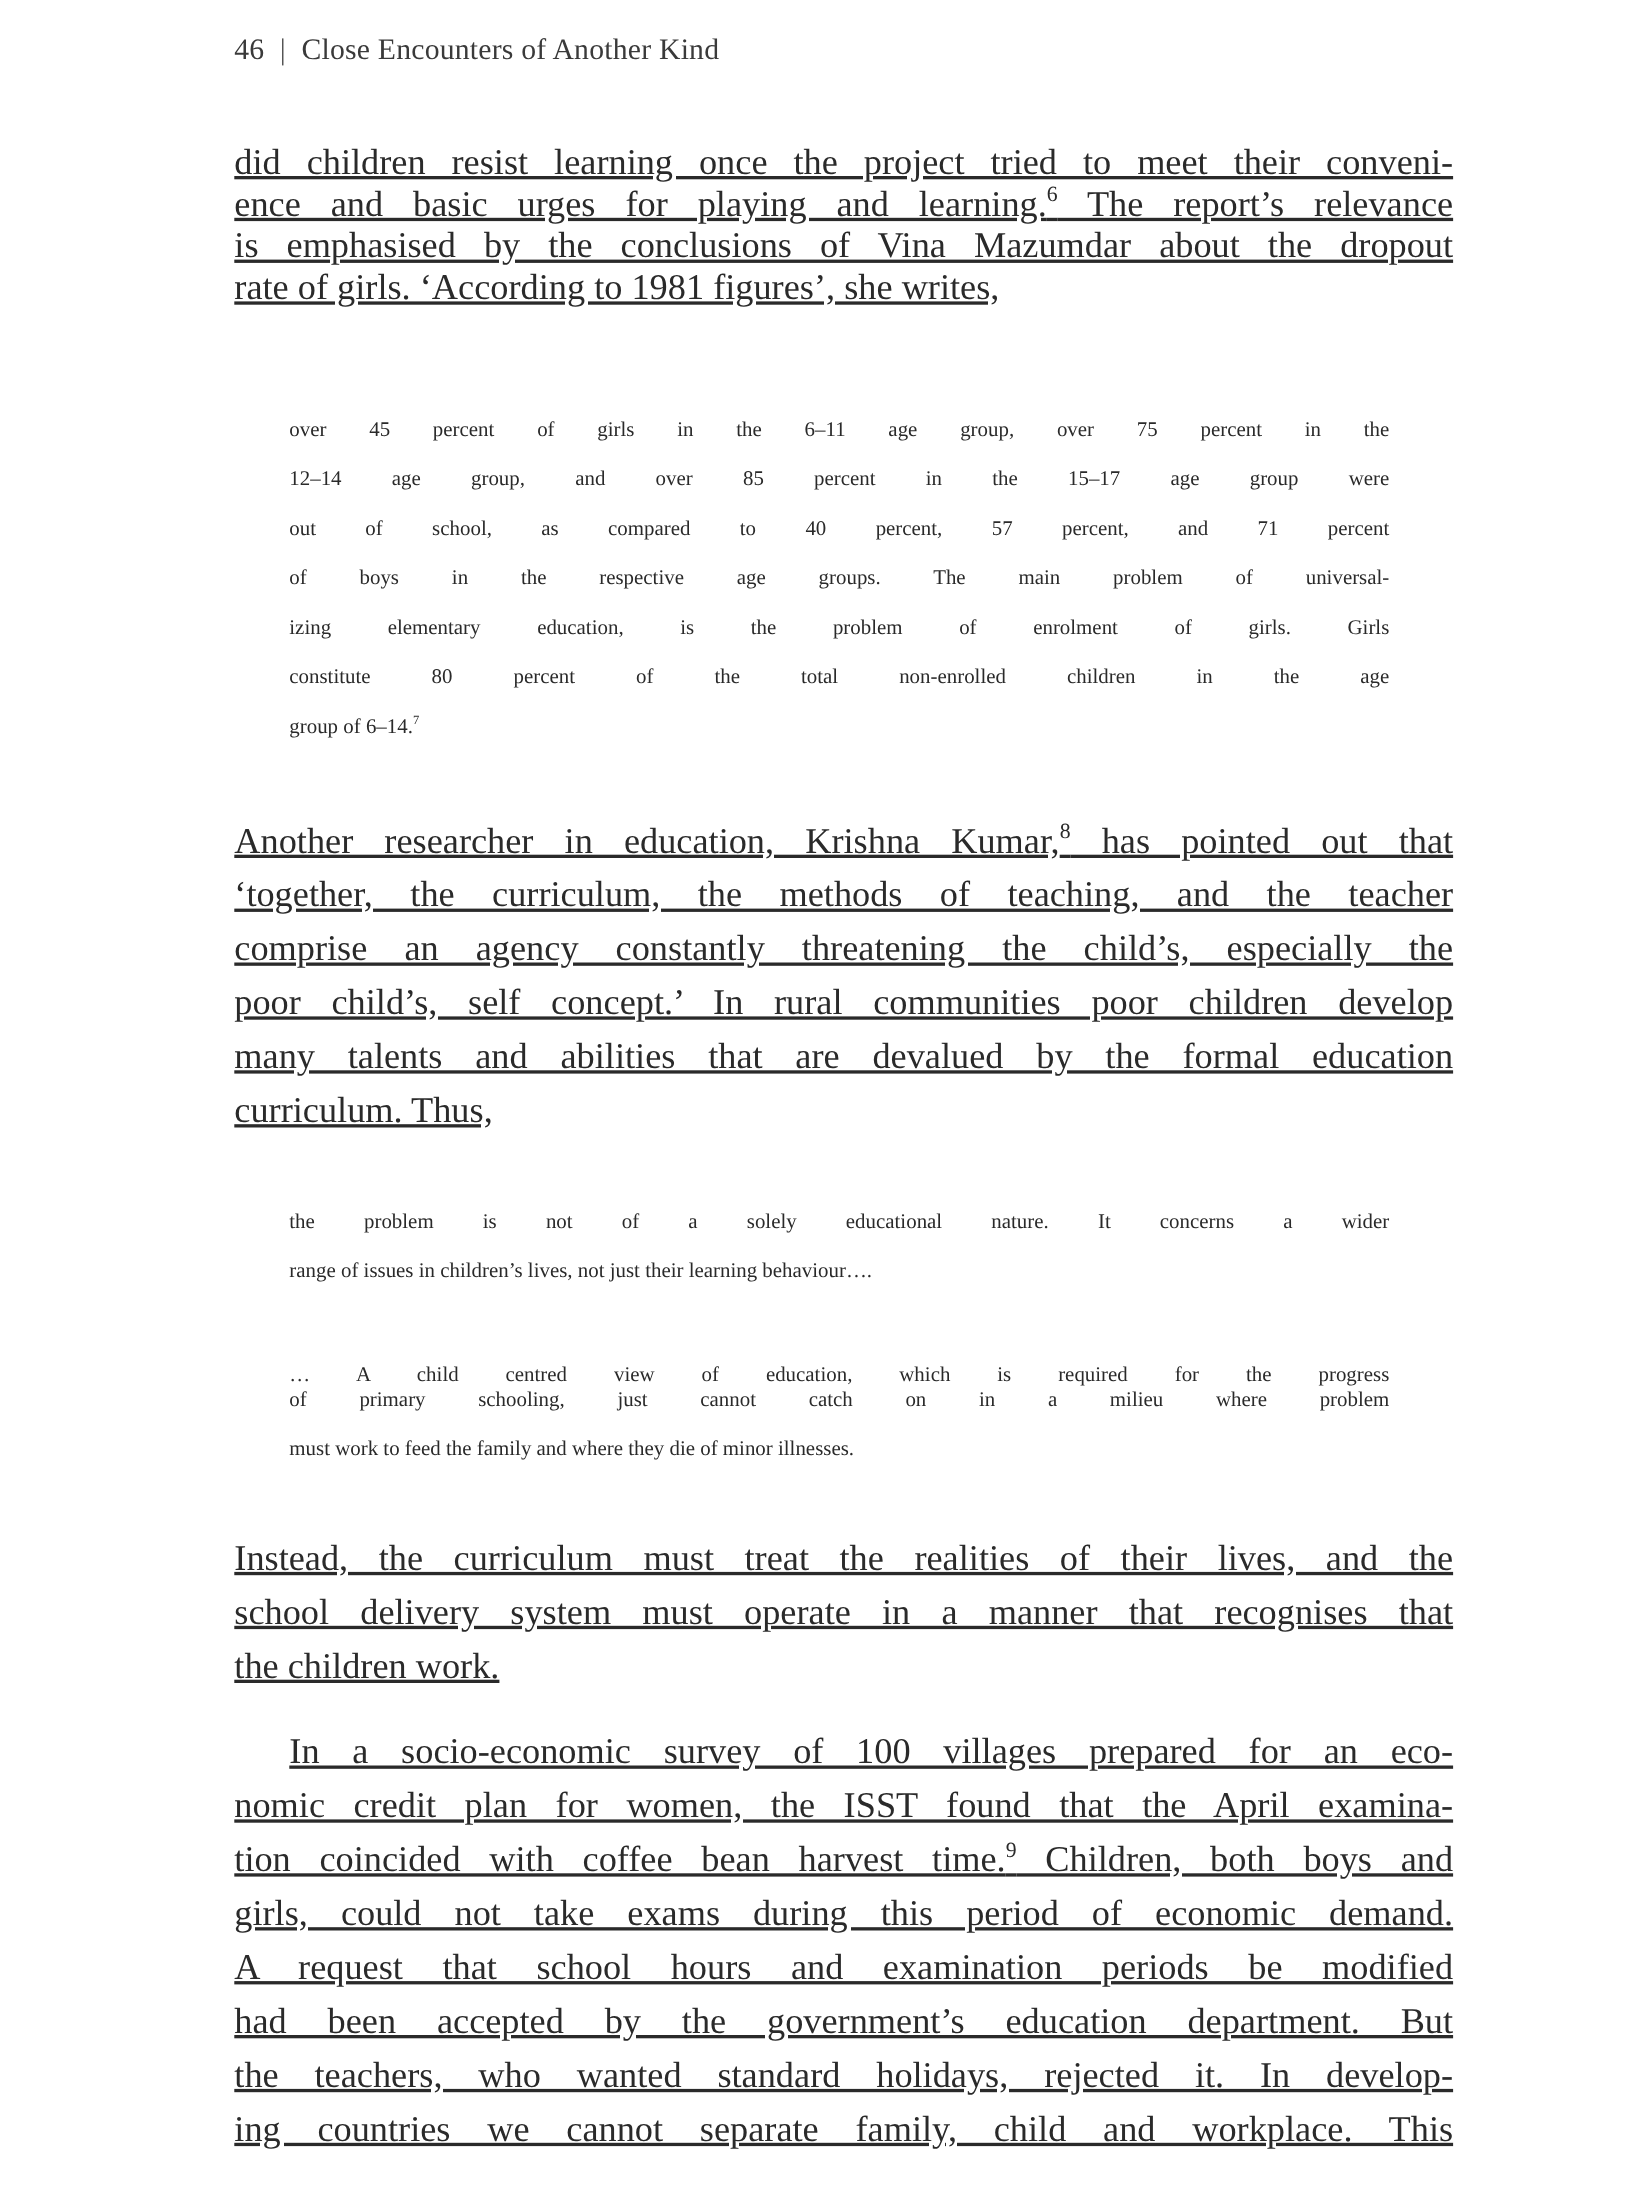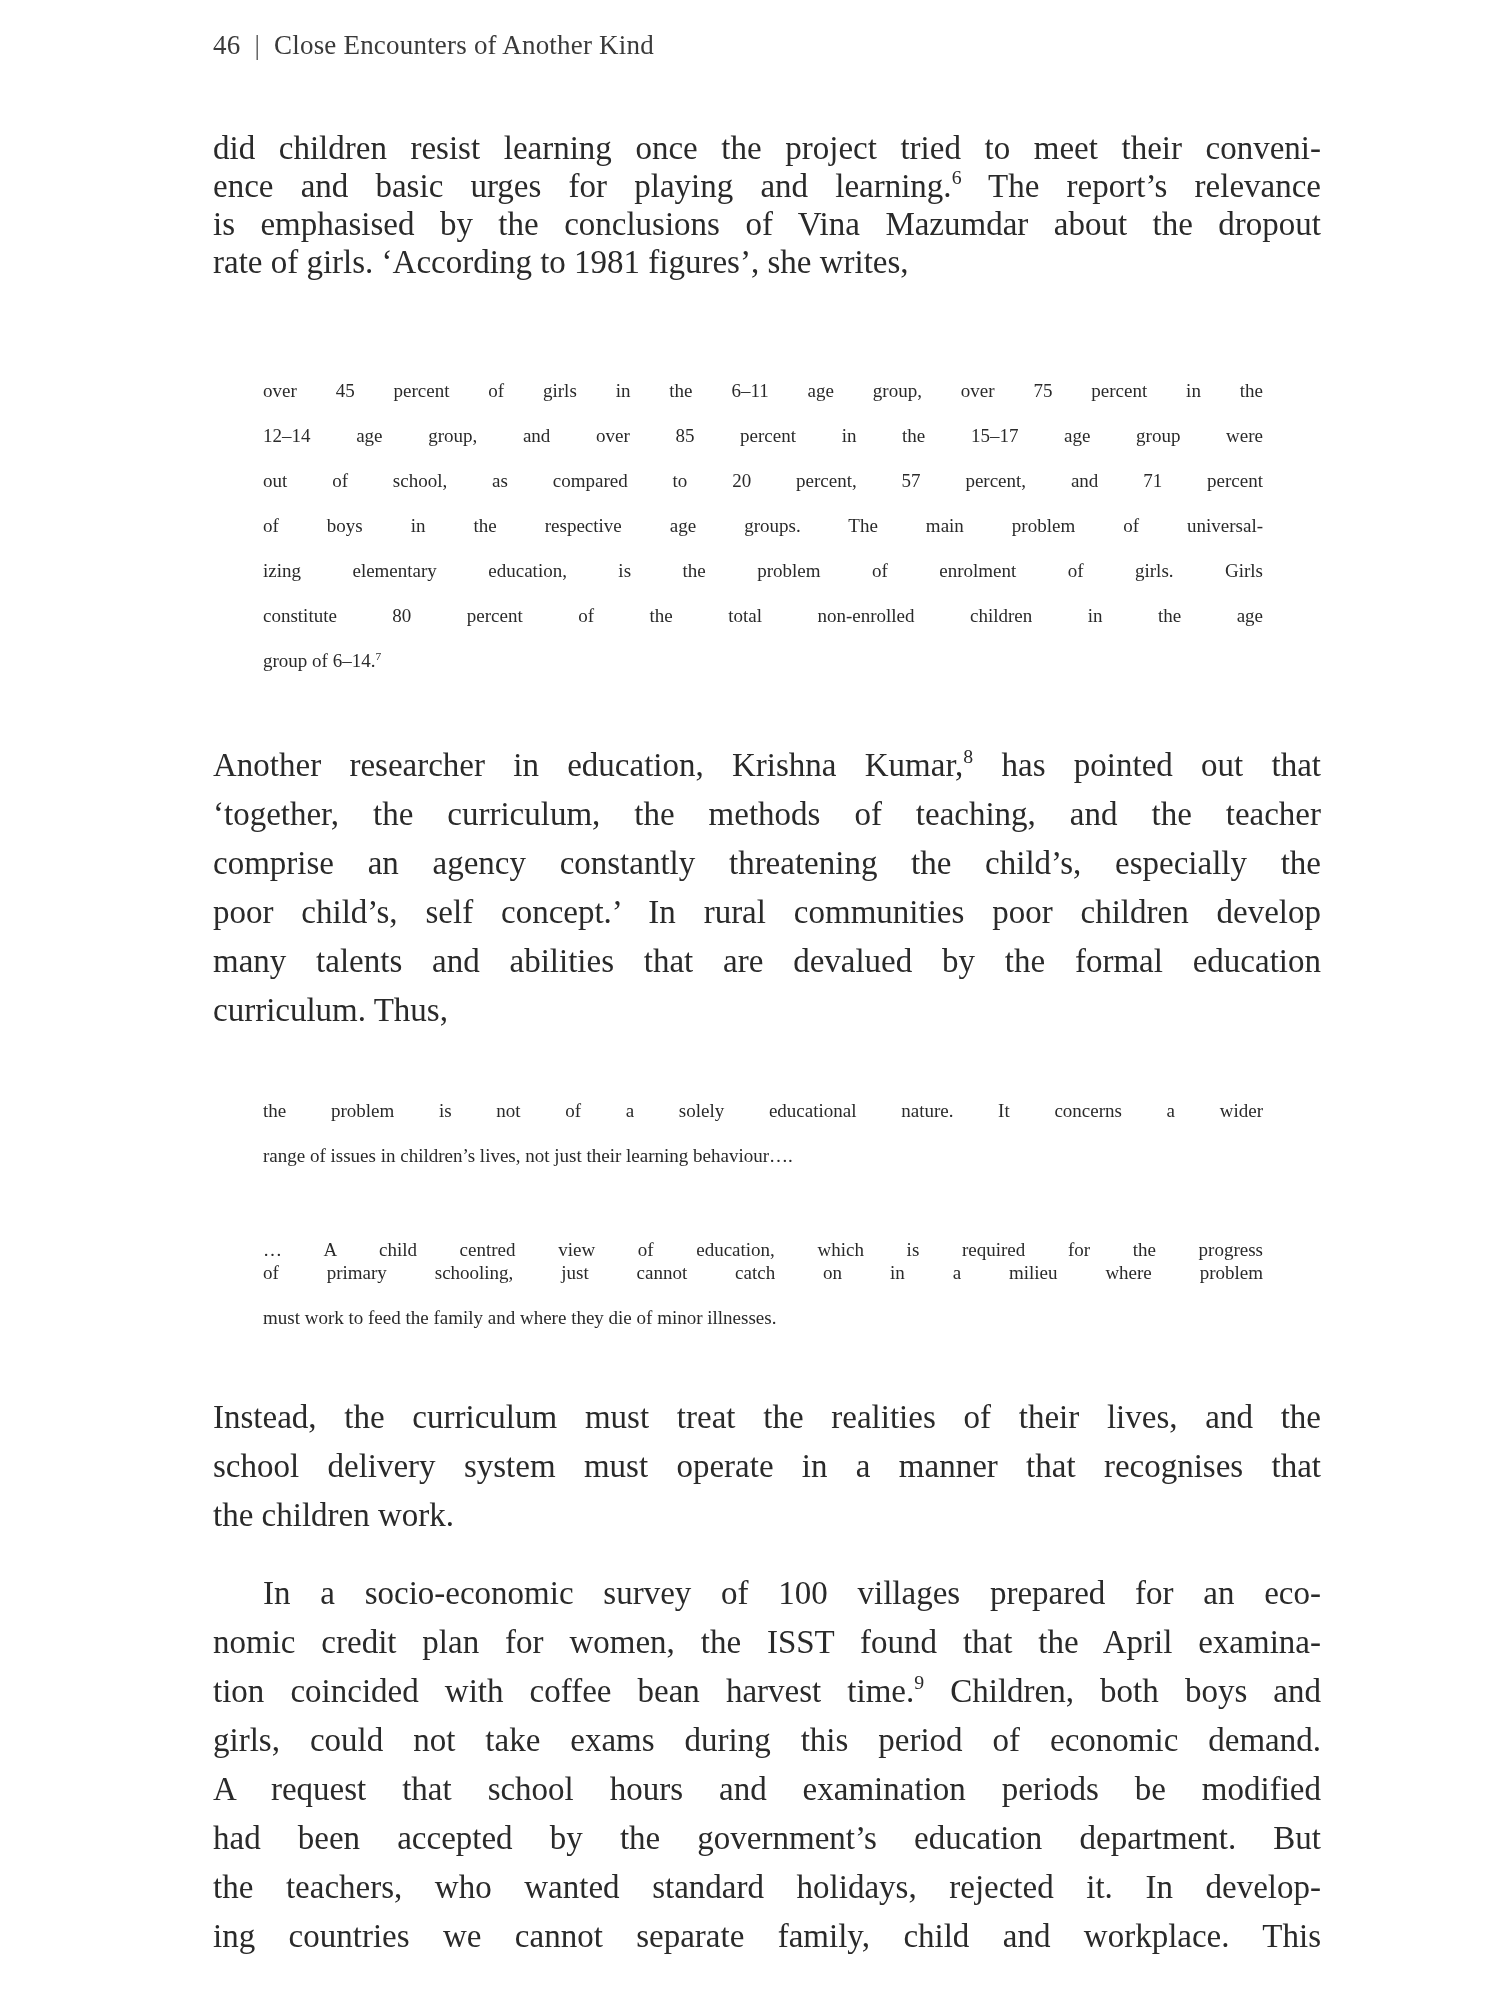--- a/index.html
+++ b/index.html
@@ -38,20 +38,21 @@
     }
     .line {
       position: absolute;
       left: 0;
       width: 1108px;
       white-space: nowrap;
       font-size: 33px;
       line-height: 40px;
       text-align: justify;
       text-align-last: justify;
+      text-decoration: underline;
     }
     .line.last {
       text-align-last: left;
     }
     .line.indent-first {
       padding-left: 50px;
       box-sizing: border-box;
     }
     .qline {
       position: absolute;
@@ -84,21 +85,21 @@
   <div>
     <div class="line" style="top:128px">did children resist learning once the project tried to meet their conveni-</div>
     <div class="line" style="top:166px"><span>ence and basic urges for playing and learning.</span><sup>6</sup><span> The report’s relevance</span></div>
     <div class="line" style="top:204px">is emphasised by the conclusions of Vina Mazumdar about the dropout</div>
     <div class="line last" style="top:242px">rate of girls. ‘According to 1981 figures’, she writes,</div>
   </div>
 
   <div>
     <div class="qline" style="top:373px">over 45 percent of girls in the 6–11 age group, over 75 percent in the</div>
     <div class="qline" style="top:418px">12–14 age group, and over 85 percent in the 15–17 age group were</div>
-    <div class="qline" style="top:463px">out of school, as compared to 20 percent, 57 percent, and 71 percent</div>
+    <div class="qline" style="top:463px">out of school, as compared to 40 percent, 57 percent, and 71 percent</div>
     <div class="qline" style="top:508px">of boys in the respective age groups. The main problem of universal-</div>
     <div class="qline" style="top:553px">izing elementary education, is the problem of enrolment of girls. Girls</div>
     <div class="qline" style="top:598px">constitute 80 percent of the total non-enrolled children in the age</div>
     <div class="qline last" style="top:643px"><span>group of 6–14.</span><sup>7</sup></div>
   </div>
 
   <div>
     <div class="line" style="top:745px"><span>Another researcher in education, Krishna Kumar,</span><sup>8</sup><span> has pointed out that</span></div>
     <div class="line" style="top:794px">‘together, the curriculum, the methods of teaching, and the teacher</div>
     <div class="line" style="top:843px">comprise an agency constantly threatening the child’s, especially the</div>

